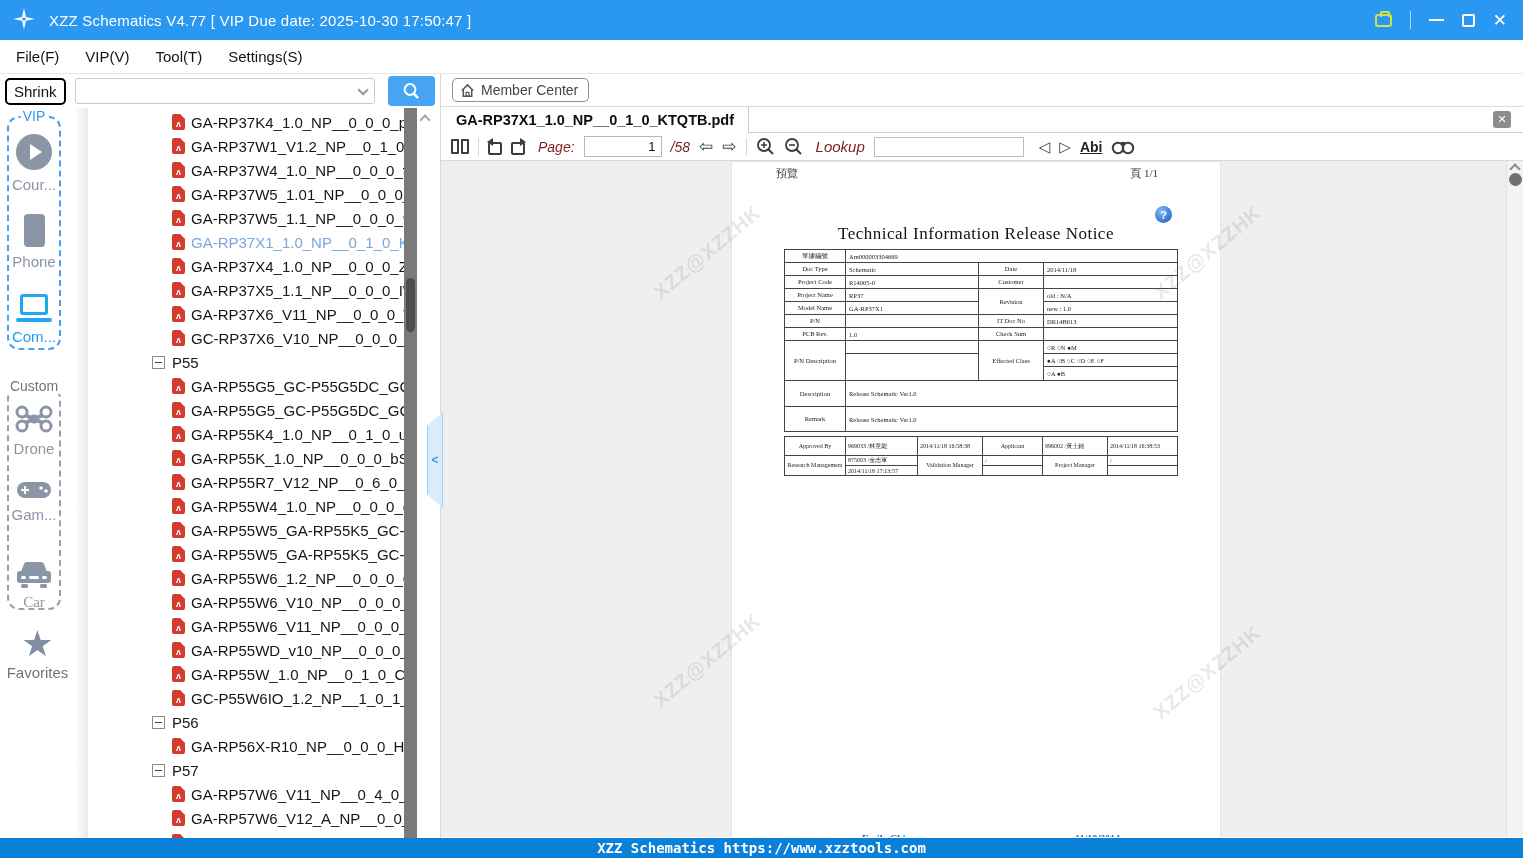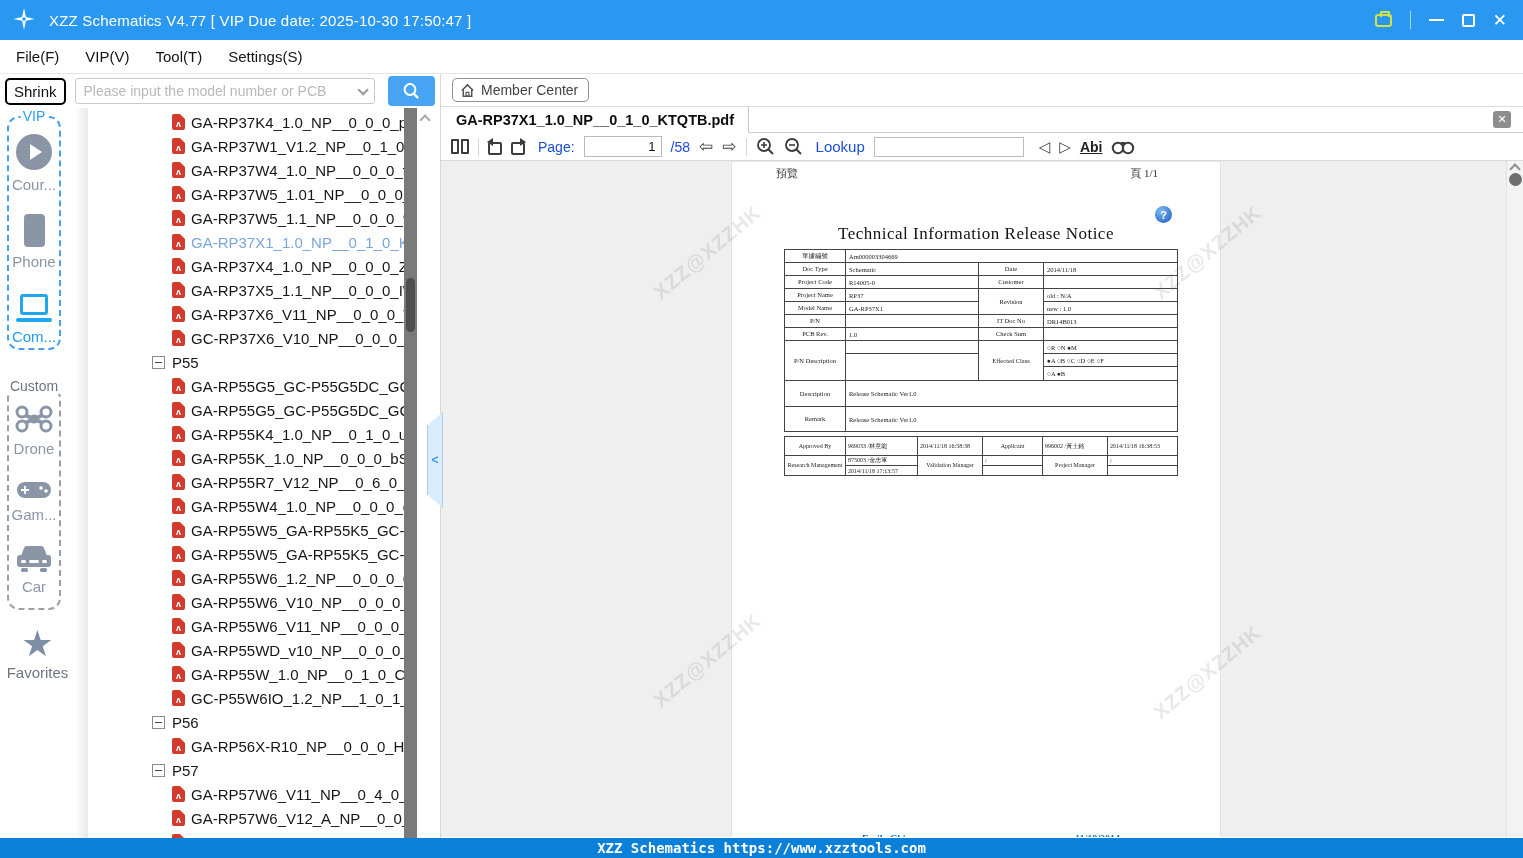--- a/index.html
+++ b/index.html
@@ -81,21 +81,21 @@
 
   
   .pdf-toolbar { height:28px; border-bottom:1px solid #dadada; display:flex; align-items:center; gap:9px; padding-left:10px; color:#333; }
   .tb-sep { width:1px; height:18px; background:#d7d7d7; }
   .icon-twopage { display:flex; gap:2px; }
   .icon-twopage i { width:8px; height:15px; border:2px solid #3c3c3c; border-radius:1px; }
   .icon-rot { width:14px; height:13px; border:2px solid #3c3c3c; border-radius:2px; position:relative; margin-top:3px; }
   .icon-rot::before { content:""; position:absolute; top:-6px; width:0; height:0; border-top:4px solid transparent; border-bottom:4px solid transparent; }
   .icon-rot.left::before { left:-3px; border-right:6px solid #3c3c3c; }
   .icon-rot.right::before { right:-3px; border-left:6px solid #3c3c3c; }
-  .tb-label { font-size:14px; color:#1d4ed8; }
+  .tb-label { font-size:14px; color:#7f1d1d;font-style:italic; }
   .page-input { width:78px; height:21px; border:1px solid #b9b9b9; font-size:13px; text-align:right; padding-right:5px; color:#111; font-family:"Liberation Sans",sans-serif; }
   .nav-arrow { font-size:17px; color:#3c3c3c; line-height:1; }
   .find-arrow { font-size:15px; color:#3c3c3c; line-height:1; }
   .lookup-input { width:150px; height:20px; border:1px solid #bdbdbd; font-size:13px; padding:0 4px; font-family:"Liberation Sans",sans-serif; }
   .abi { font-size:14px; font-weight:bold; text-decoration:underline; color:#222; }
 
   
   .viewer { position:relative; height:676px; background:#efefef; overflow:hidden; }
   .pdf-page { position:absolute; left:290px; top:0; width:490px; height:684px; background:#fff; border:1px solid #e3e3e3; overflow:hidden; font-family:"Liberation Serif","DejaVu Serif",serif; }
   .watermark { position:absolute; font-size:20px; font-weight:bold; color:rgba(110,110,110,.16); transform:rotate(-40deg); letter-spacing:1px; pointer-events:none; z-index:5; white-space:nowrap; }
@@ -152,21 +152,20 @@
   <div class="menubar">
     <span class="menu-item">File(F)</span>
     <span class="menu-item">VIP(V)</span>
     <span class="menu-item">Tool(T)</span>
     <span class="menu-item">Settings(S)</span>
   </div>
 
   <div class="search-row">
     <div class="shrink-btn">Shrink</div>
     <div class="model-select">
-      <input class="model-input" placeholder="Please input the model number or PCB" style="">
       <div class="chevron-down"></div>
     </div>
     <div class="search-btn">
       <svg width="20" height="20" viewBox="0 0 20 20">
         <circle cx="9" cy="8.5" r="5.4" fill="none" stroke="#fff" stroke-width="2"></circle>
         <line x1="12.8" y1="12.6" x2="16.4" y2="16.4" stroke="#fff" stroke-width="2.4" stroke-linecap="round"></line>
       </svg>
     </div>
   </div>
 
@@ -205,21 +204,21 @@
         </div>
         <div class="side-item" style="top:92px;">
           <svg class="icon-game" width="36" height="20" viewBox="0 0 36 20">
             <rect x="1" y="2" width="34" height="16" rx="8" fill="#8a96a6"></rect>
             <path d="M9 6 v8 M5 10 h8" stroke="#fff" stroke-width="2"></path>
             <circle cx="25" cy="8" r="1.8" fill="#fff"></circle>
             <circle cx="30" cy="11" r="1.8" fill="#fff"></circle>
           </svg>
           <div class="side-label">Gam...</div>
         </div>
-        <div class="side-item" style="top:156px;">
+        <div class="side-item" style="top:172px;font-family:Liberation Serif, serif;">
           <svg class="icon-car" width="38" height="28" viewBox="0 0 38 28">
             <path d="M6 12 L9 4 a3 3 0 0 1 3 -2 h14 a3 3 0 0 1 3 2 l3 8 z" fill="#8a96a6"></path>
             <rect x="2" y="11" width="34" height="12" rx="3" fill="#8a96a6"></rect>
             <rect x="6" y="24" width="7" height="4" rx="1.5" fill="#8a96a6"></rect>
             <rect x="25" y="24" width="7" height="4" rx="1.5" fill="#8a96a6"></rect>
             <rect x="6" y="16" width="5" height="3" rx="1.5" fill="#fff"></rect>
             <rect x="27" y="16" width="5" height="3" rx="1.5" fill="#fff"></rect>
             <rect x="14" y="16" width="10" height="3" rx="1.5" fill="#fff"></rect>
           </svg>
           <div class="side-label">Car</div>

